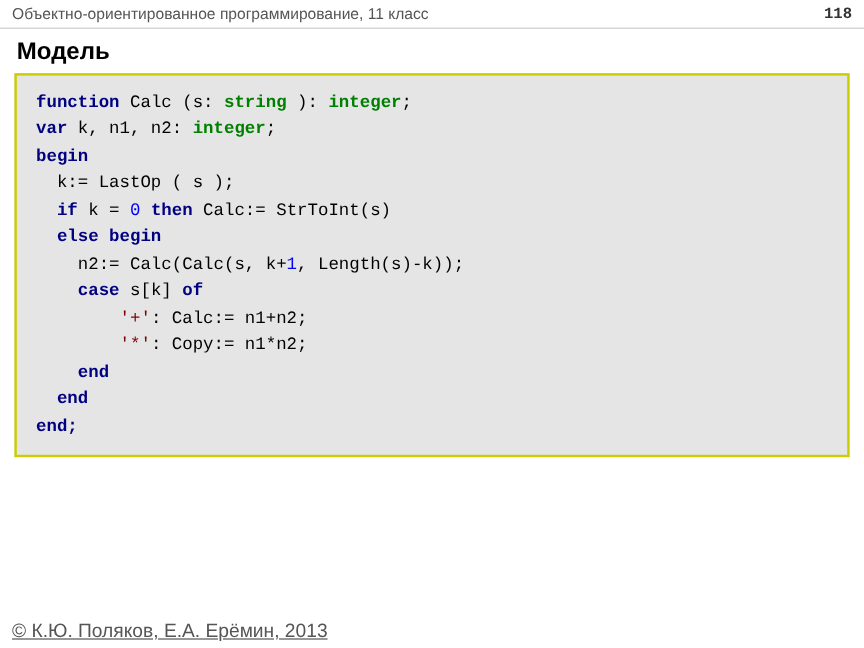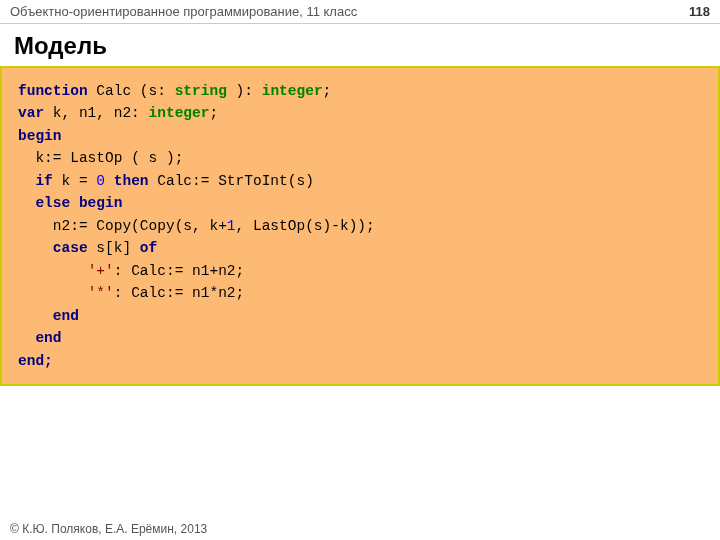--- a/index.html
+++ b/index.html
@@ -24,34 +24,35 @@
 
     .header-title {
       font-size: 13px;
       color: #555;
     }
 
     .header-page {
       font-size: 13px;
       color: #333;
       font-weight: bold;
+      font-family: Liberation Mono, monospace;
     }
 
     
     .main-title {
-      font-size: 24px;
+      font-size: 20px;
       font-weight: bold;
       color: #000;
       padding: 8px 14px 6px 14px;
     }
 
     
     .code-box {
-      margin: 0 0;
-      background: #fdba74;
+      margin: 0 12px;
+      background: #e5e5e5;
       border: 2px solid #cccc00;
       padding: 12px 16px;
       font-family: 'Courier New', Courier, monospace;
       font-size: 14.5px;
       line-height: 1.55;
     }
 
     .code-line {
       white-space: pre;
     }
@@ -63,24 +64,25 @@
     .str-lit { color: #800000; }                     
     .plain { color: #000; }
 
     
     .footer {
       position: absolute;
       bottom: 0;
       left: 0;
       right: 0;
       padding: 4px 10px;
-      font-size: 12px;
+      font-size: 16px;
       color: #555;
       display: flex;
       justify-content: space-between;
+      text-decoration: underline;
     }
   </style>
 </head>
 <body>
 
 <div class="header">
   <span class="header-title">Объектно-ориентированное программирование, 11 класс</span>
   <span class="header-page">118</span>
 </div>
 
@@ -94,28 +96,28 @@
 
   <div class="code-line"><span class="kw">begin</span></div>
 
   <div class="code-line"><span class="plain">  k:= </span><span class="plain">LastOp ( s );</span></div>
 
   <div class="code-line"><span class="plain">  </span><span class="kw">if</span><span class="plain"> k = </span><span class="num">0</span><span class="plain"> </span><span class="kw">then</span><span class="plain"> Calc:= StrToInt(s)</span></div>
 
   <div class="code-line"><span class="plain">  </span><span class="kw">else</span><span class="plain"> </span><span class="kw">begin</span></div>
 
 
-  <div class="code-line"><span class="plain">    n2:= Copy(Copy(s, k+</span><span class="num">1</span><span class="plain">, LastOp(s)-k));</span></div>
+  <div class="code-line"><span class="plain">    n2:= Calc(Calc(s, k+</span><span class="num">1</span><span class="plain">, Length(s)-k));</span></div>
 
   <div class="code-line"><span class="plain">    </span><span class="kw">case</span><span class="plain"> s[k] </span><span class="kw">of</span></div>
 
   <div class="code-line"><span class="plain">        </span><span class="str-lit">'+'</span><span class="plain">: Calc:= n1+n2;</span></div>
 
 
-  <div class="code-line"><span class="plain">        </span><span class="str-lit">'*'</span><span class="plain">: Calc:= n1*n2;</span></div>
+  <div class="code-line"><span class="plain">        </span><span class="str-lit">'*'</span><span class="plain">: Copy:= n1*n2;</span></div>
 
 
   <div class="code-line"><span class="plain">    </span><span class="kw">end</span></div>
 
   <div class="code-line"><span class="plain">  </span><span class="kw">end</span></div>
 
   <div class="code-line"><span class="kw">end;</span></div>
 
 </div>
 

